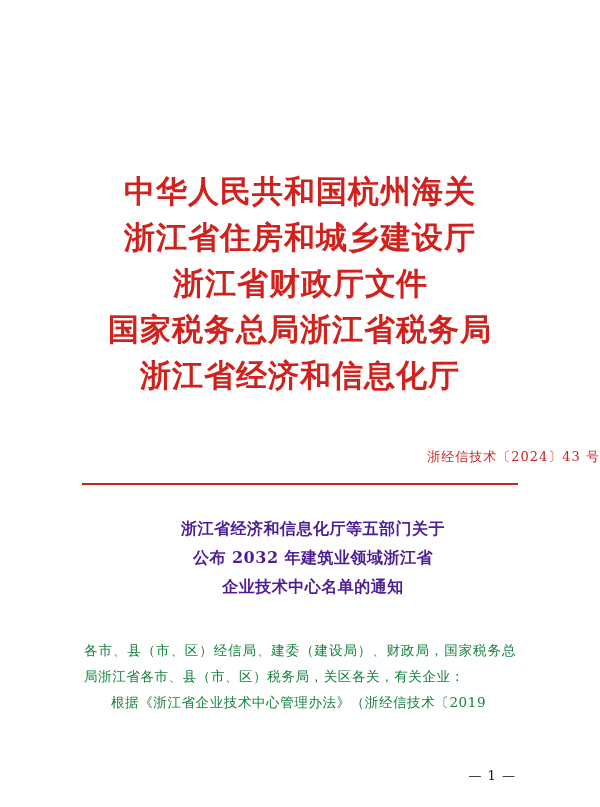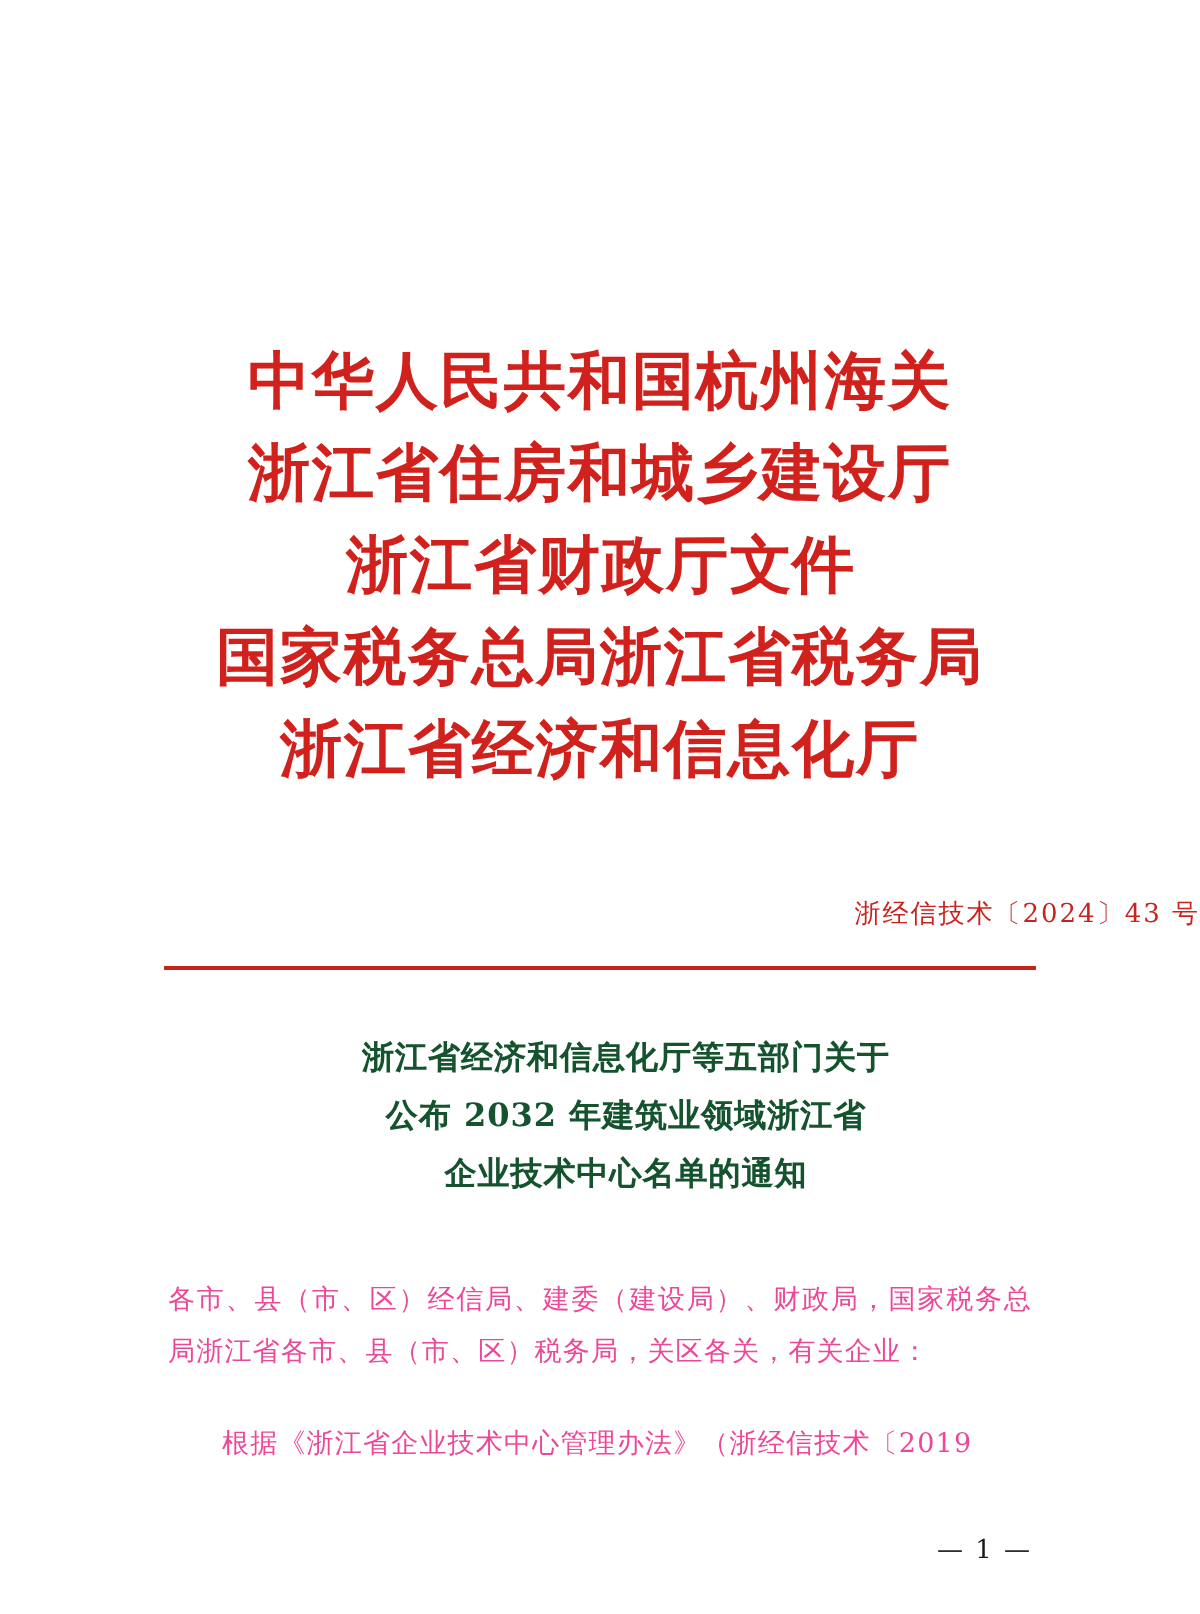--- a/index.html
+++ b/index.html
@@ -62,42 +62,42 @@
     left: 0;
     top: 514px;
     width: 600px;
     text-align: center;
   }
   .title-line {
     font-family: "DejaVu Serif", "Liberation Serif", serif;
     font-weight: bold;
     font-size: 16px;
     line-height: 29px;
-    color: #14532d;
+    color: #4c1d95;
     letter-spacing: 0.5px;
     margin-left: 26px;
   }
   .body-block {
     position: absolute;
     left: 84px;
     top: 637px;
     width: 432px;
   }
   .para {
     font-family: "DejaVu Serif", "Liberation Serif", serif;
     font-size: 13.5px;
     line-height: 26px;
-    color: #ec4899;
+    color: #15803d;
     text-align: justify;
     letter-spacing: 0.6px;
     margin: 0;
   }
   .para.indent {
     text-indent: 27px;
-    margin-top: 20px;
+    margin-top: 0;
   }
   .page-number {
     position: absolute;
     right: 84px;
     bottom: 24px;
     font-family: "DejaVu Serif", "Liberation Serif", serif;
     font-size: 13px;
     color: #1a1a1a;
     letter-spacing: 1px;
   }

